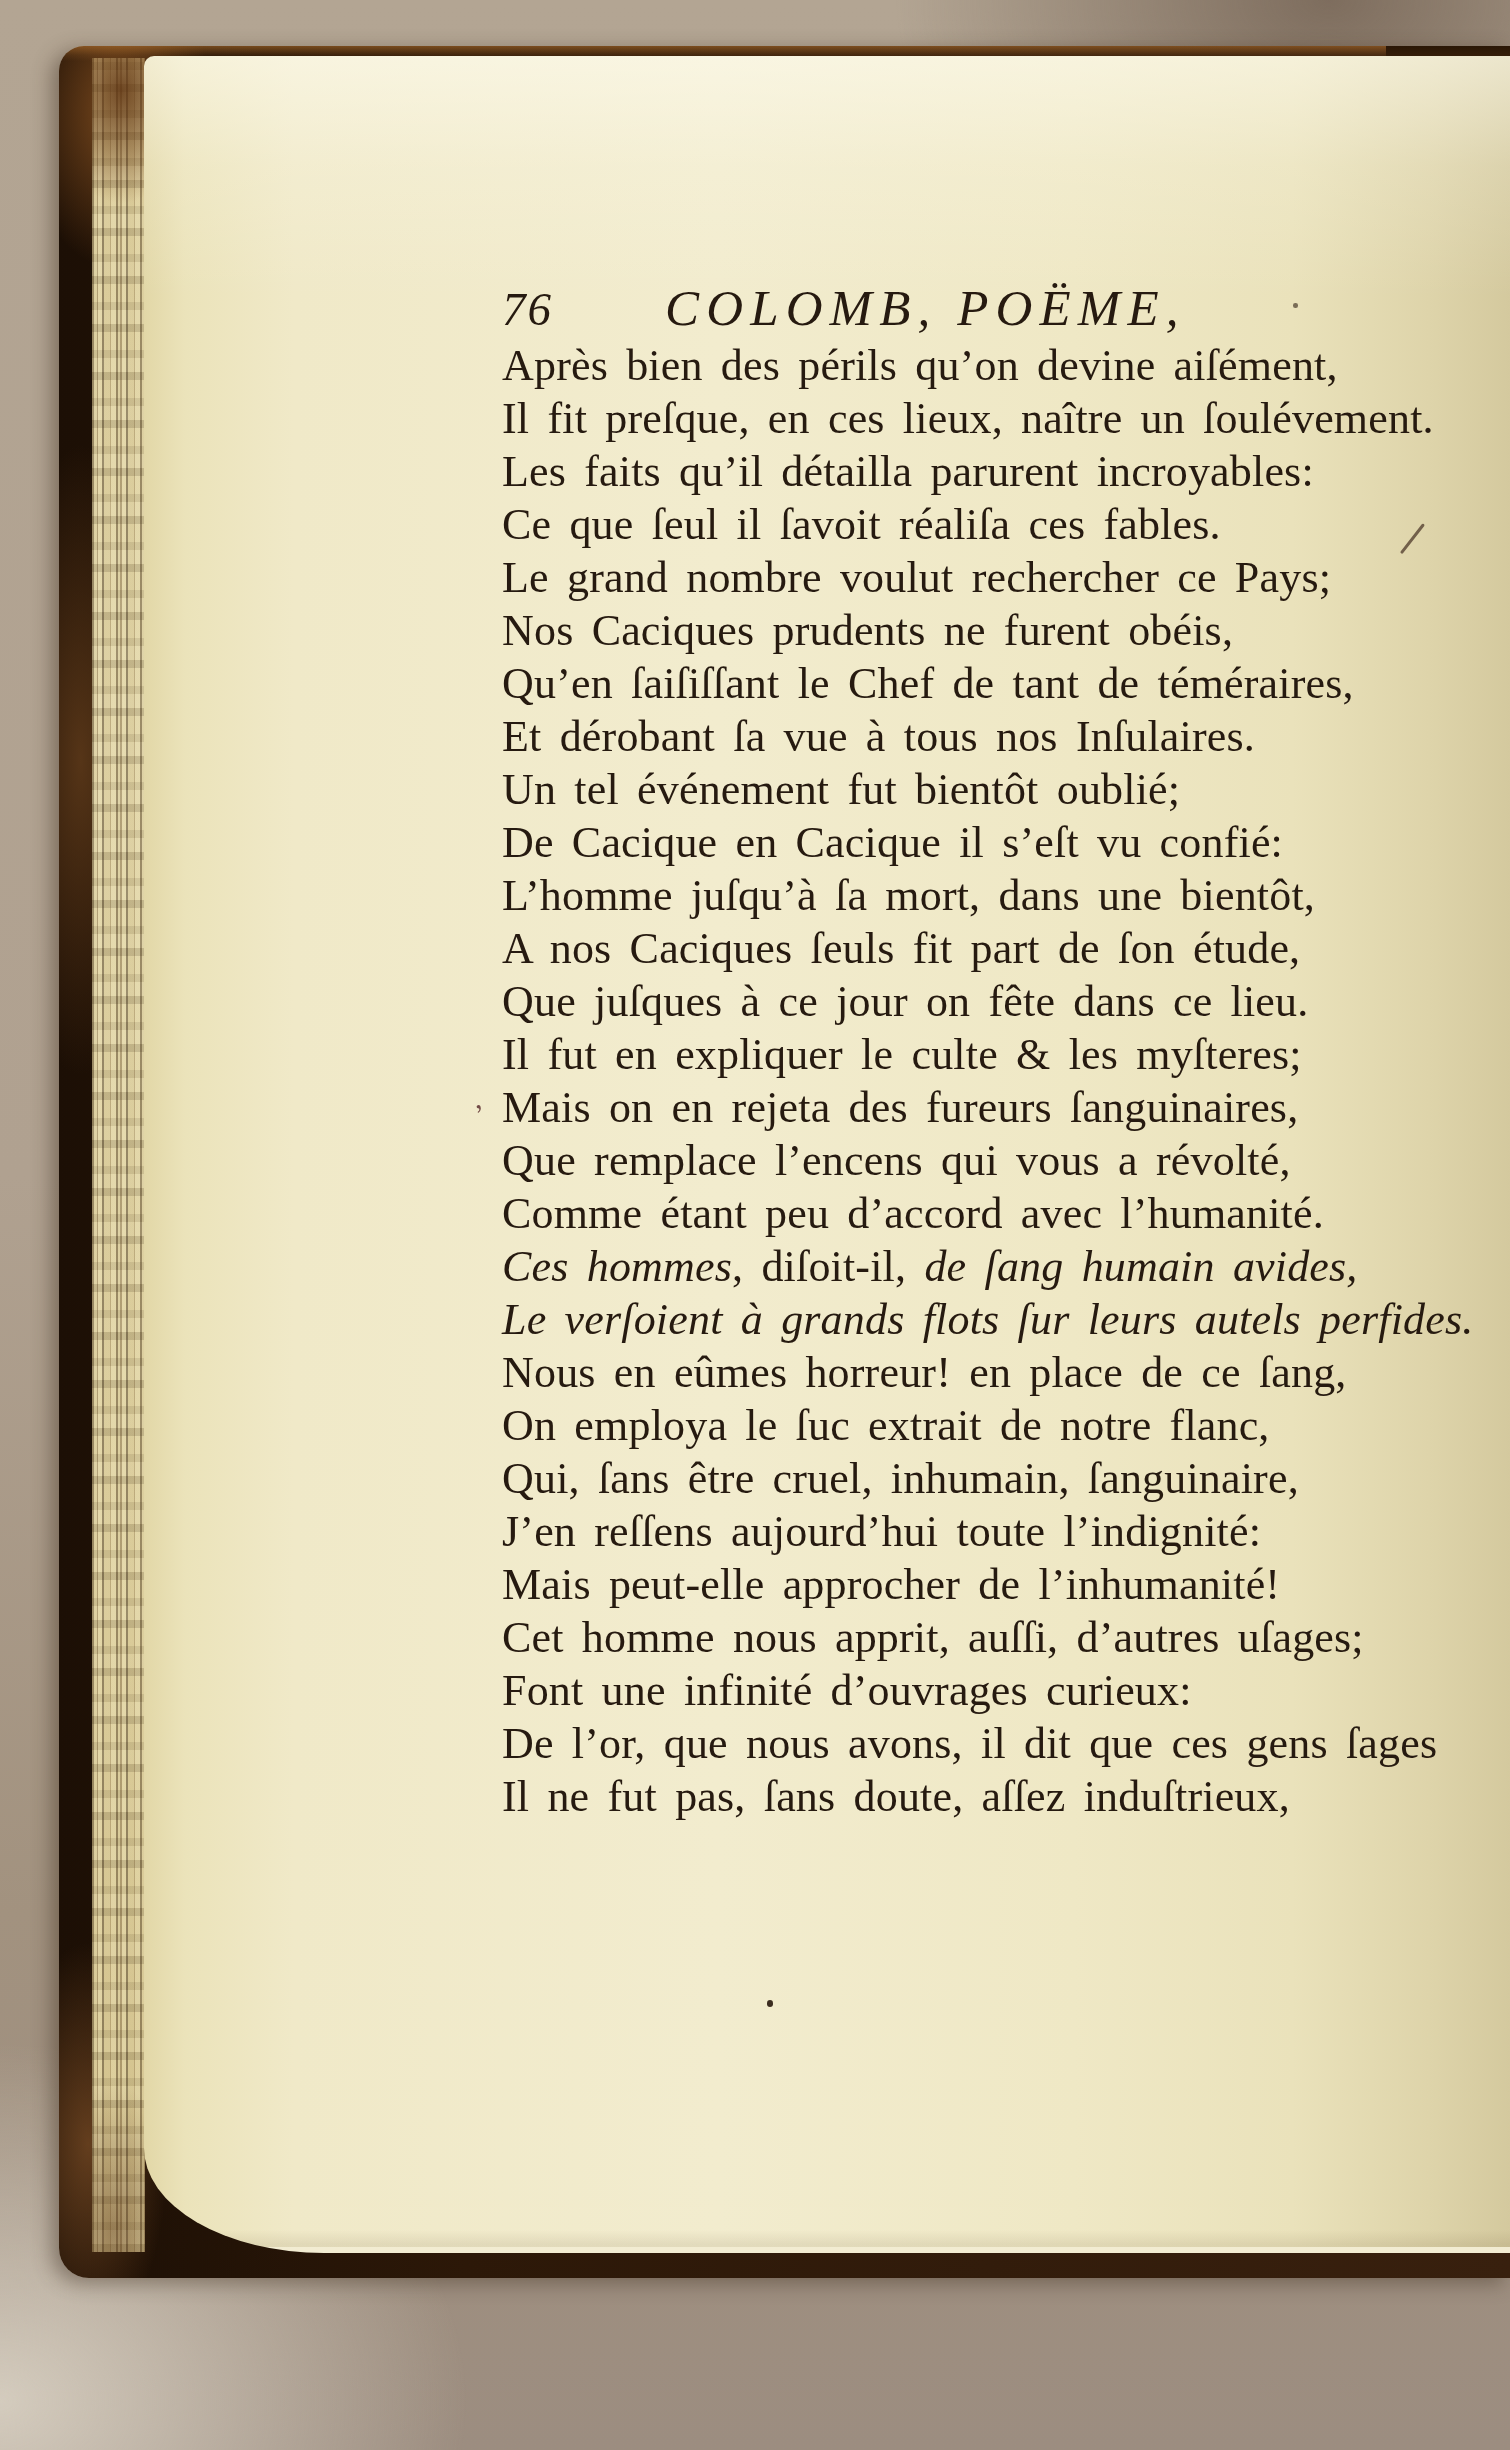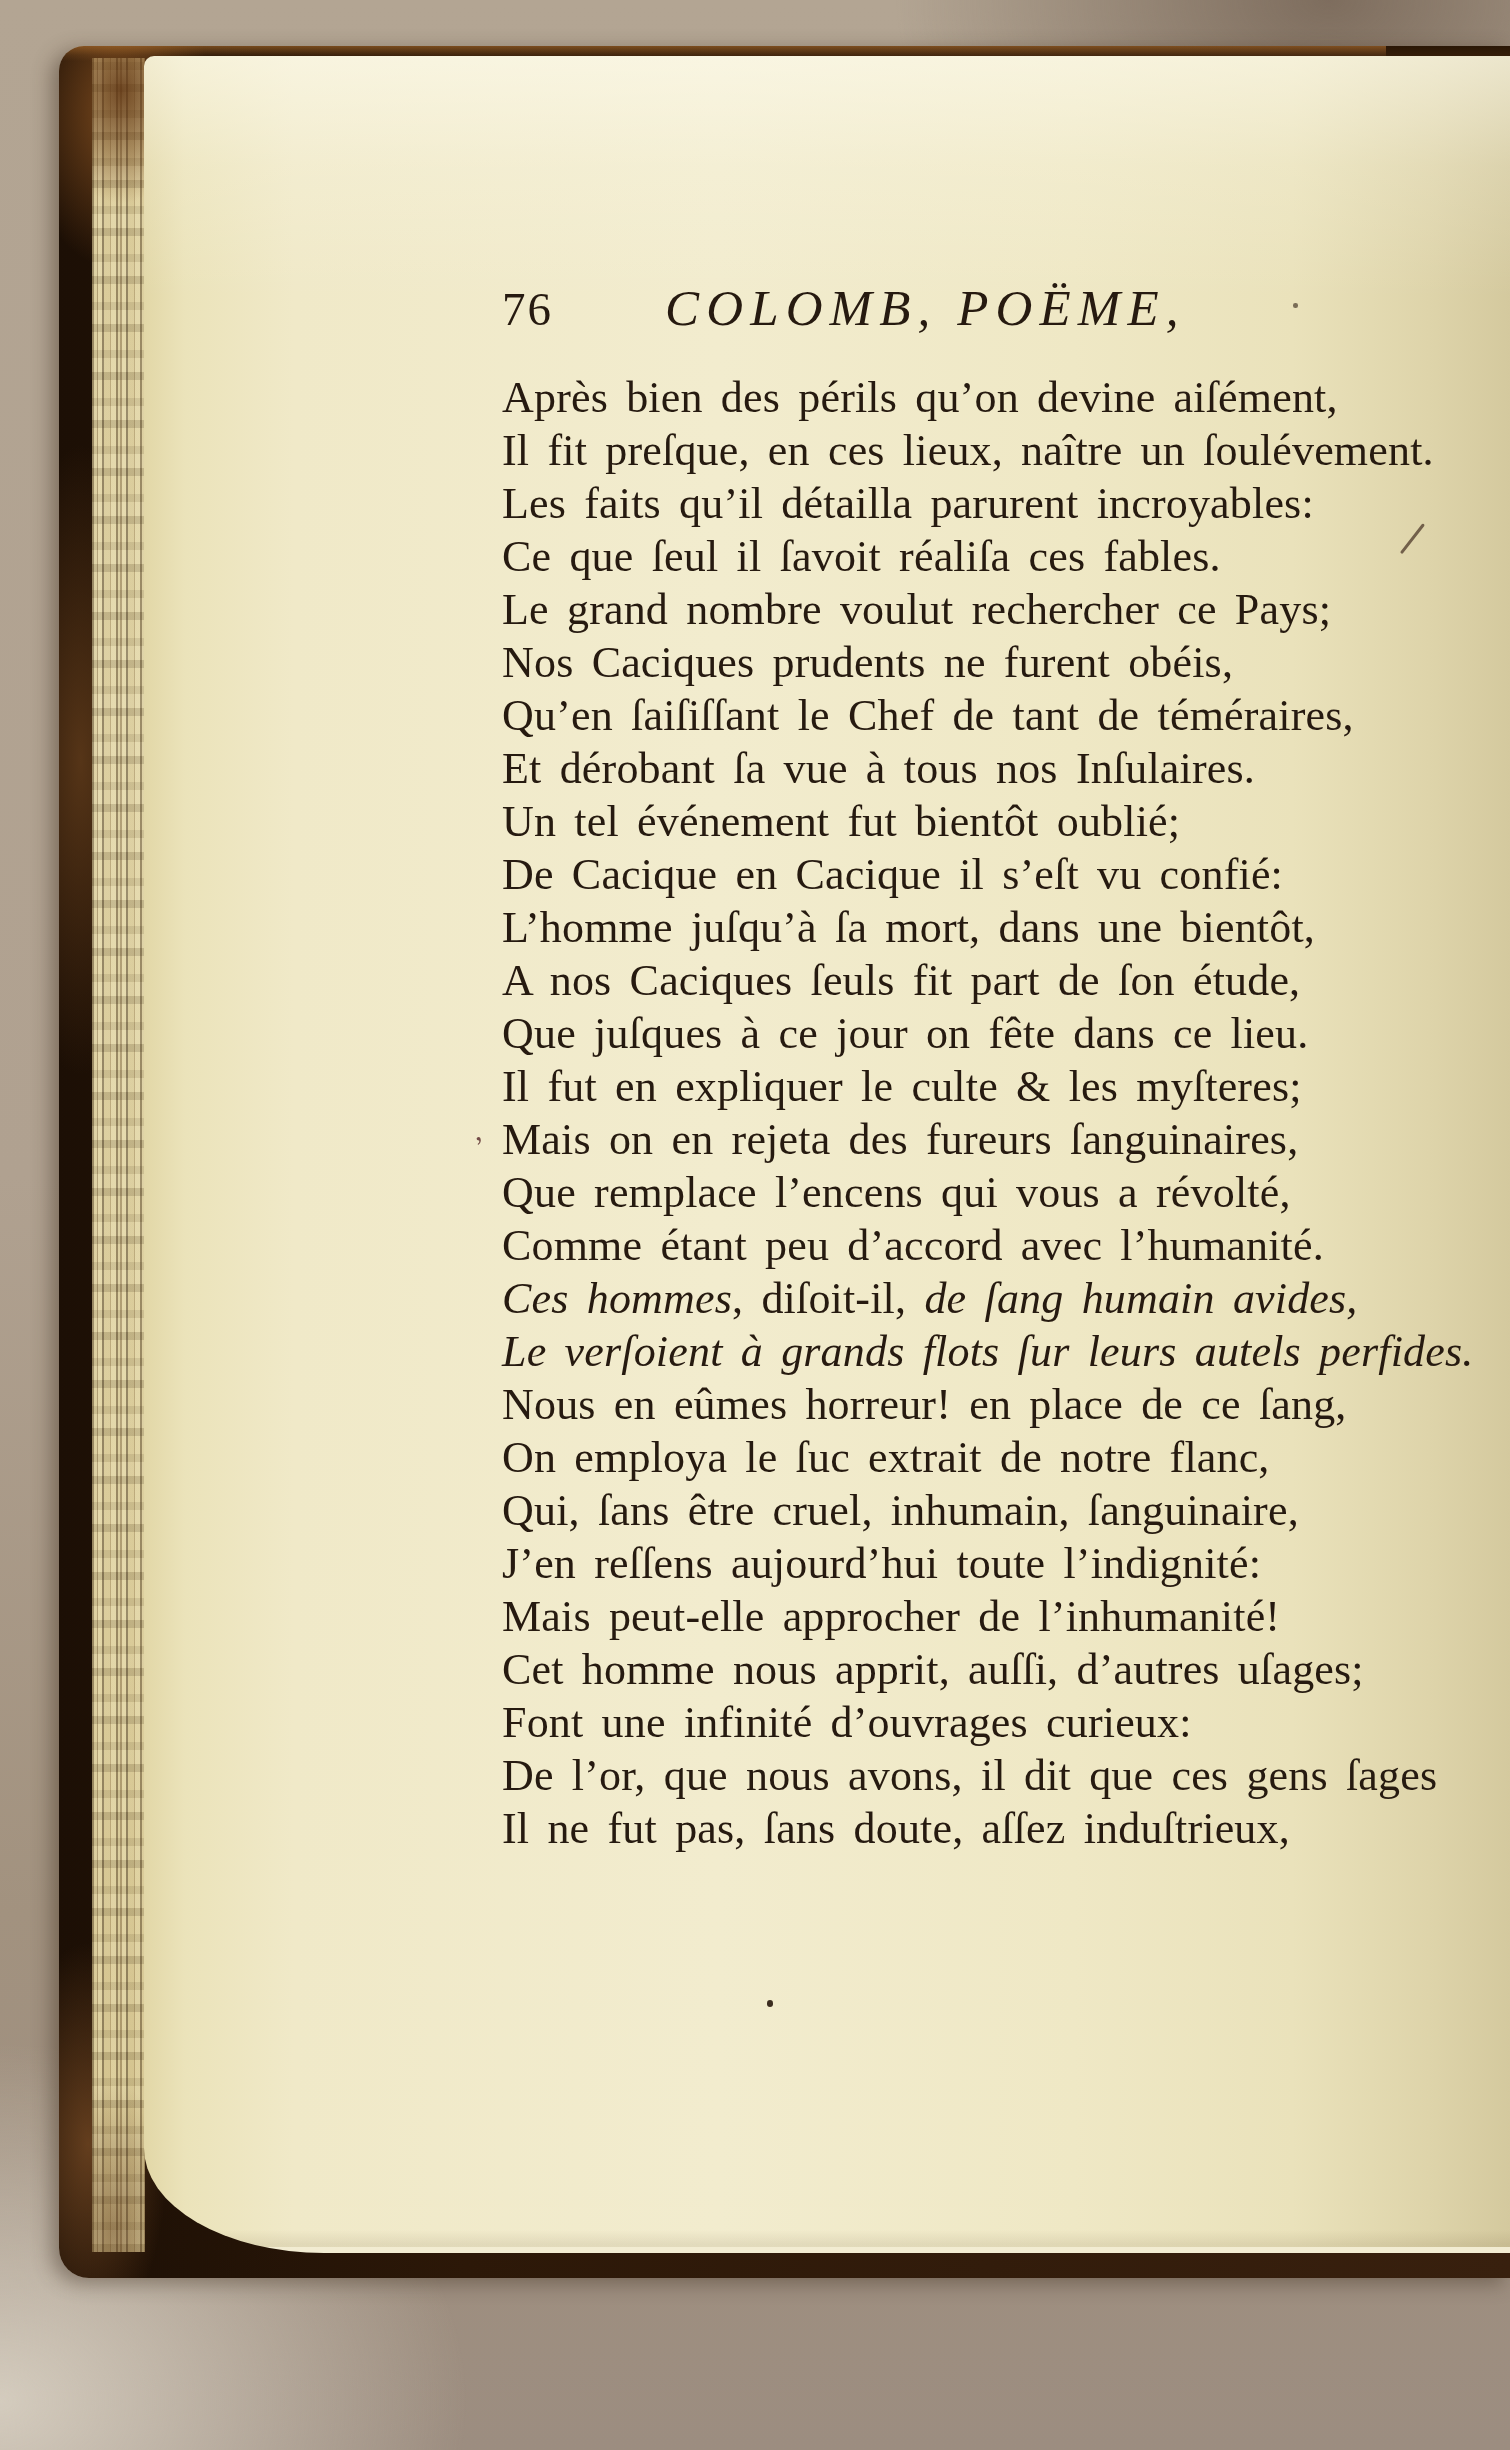--- a/index.html
+++ b/index.html
@@ -59,31 +59,31 @@
     border-top-left-radius:10px;
     border-bottom-left-radius:180px 105px;
     background:
       linear-gradient(0deg, #f2ecd2 0 6px, rgba(90,70,40,0.10) 6px 9px, rgba(0,0,0,0) 23px),
       linear-gradient(180deg, rgba(255,253,242,0.55) 0%, rgba(255,253,242,0.18) 5%, rgba(255,253,242,0) 11%),
       linear-gradient(90deg,#e2d7a7 0%,#ebe3ba 3%,#f0e9c8 11%,#f2ecce 42%,#efe8c5 68%,#eae2bb 84%,#ded4aa 94%,#d4c99e 100%);
   }
 
   .pagenum{
     position:absolute;left:358px;top:226px;
-    font-size:47px;color:var(--ink);letter-spacing:2px;
+    font-style:italic;font-size:47px;color:var(--ink);letter-spacing:2px;
   }
   .title{
     position:absolute;left:521px;top:223px;
     font-style:italic;font-weight:normal;font-size:51px;color:var(--ink);
     letter-spacing:0.14em;white-space:nowrap;
   }
 
   .poem{position:absolute;left:358px;top:283px;color:var(--ink);
     font-size:44px;line-height:53px;white-space:nowrap;
-    word-spacing:0.16em;letter-spacing:0.004em;margin-top:32px;}
+    word-spacing:0.16em;letter-spacing:0.004em;}
   .poem .line{position:relative;height:53px;}
   .poem .it{font-style:italic;}
   .margin-mark{
     position:absolute;left:-26px;top:7px;font-size:29px;color:#5d3030;
     transform:rotate(-18deg);opacity:0.85;
   }
 
   
   .stray-slash{
     position:absolute;left:1267px;top:464px;width:2.5px;height:37px;

